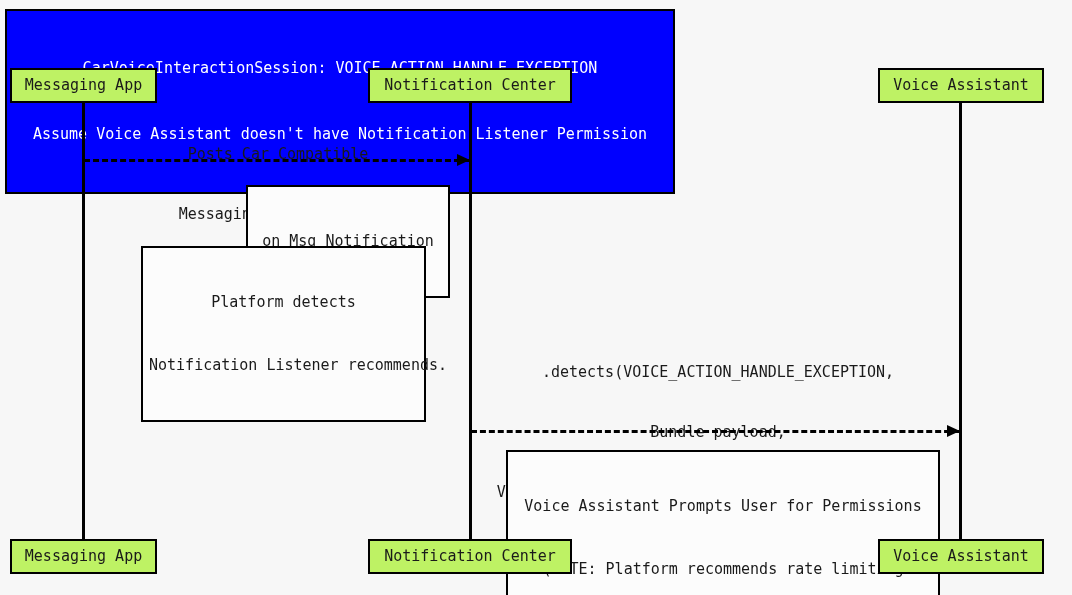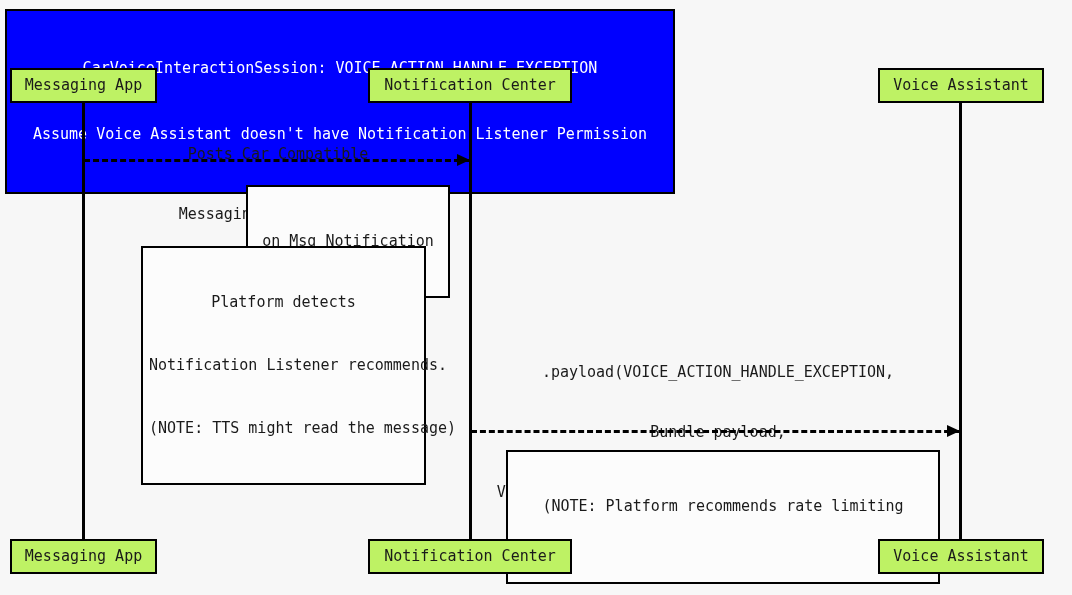--- a/index.html
+++ b/index.html
@@ -137,34 +137,34 @@
     <span class="head"></span>
   </div>
 
   <div class="note" style="left:246px; top:185px; width:204px;">
     <span class="note-line">on Msg Notification</span>
   </div>
 
   <div class="note" style="left:101px; top:246px; width:285px;margin-left:40px;">
     <span class="note-line">Platform detects</span>
     <span class="note-line">Notification Listener recommends.</span>
-    <span class="note-line">(NOTE: TTS might read the message)</span>
   </div>
 
   <div class="msg-label" style="left:472px; top:322px; width:492px;">
-    <span class="msg-line">.payload(VOICE_ACTION_HANDLE_EXCEPTION,</span>
+    <span class="msg-line">.detects(VOICE_ACTION_HANDLE_EXCEPTION,</span>
     <span class="msg-line">Bundle payload,</span>
     <span class="msg-line">VoiceInteractionSession.SHOW_SOURCE_NOTIFICATION)</span>
   </div>
   <div class="arrow" style="left:471px; top:430px; width:488px;">
     <span class="shaft"></span>
     <span class="head"></span>
   </div>
 
   <div class="note" style="left:506px; top:450px; width:434px;">
+    <span class="note-line">Voice Assistant Prompts User for Permissions</span>
     <span class="note-line">(NOTE: Platform recommends rate limiting</span>
     
   </div>
 
   <div class="participant" style="left:10px;  top:539px; width:147px;">Messaging App</div>
   <div class="participant" style="left:368px; top:539px; width:204px;">Notification Center</div>
   <div class="participant" style="left:878px; top:539px; width:166px;">Voice Assistant</div>
 
 </div>
 

